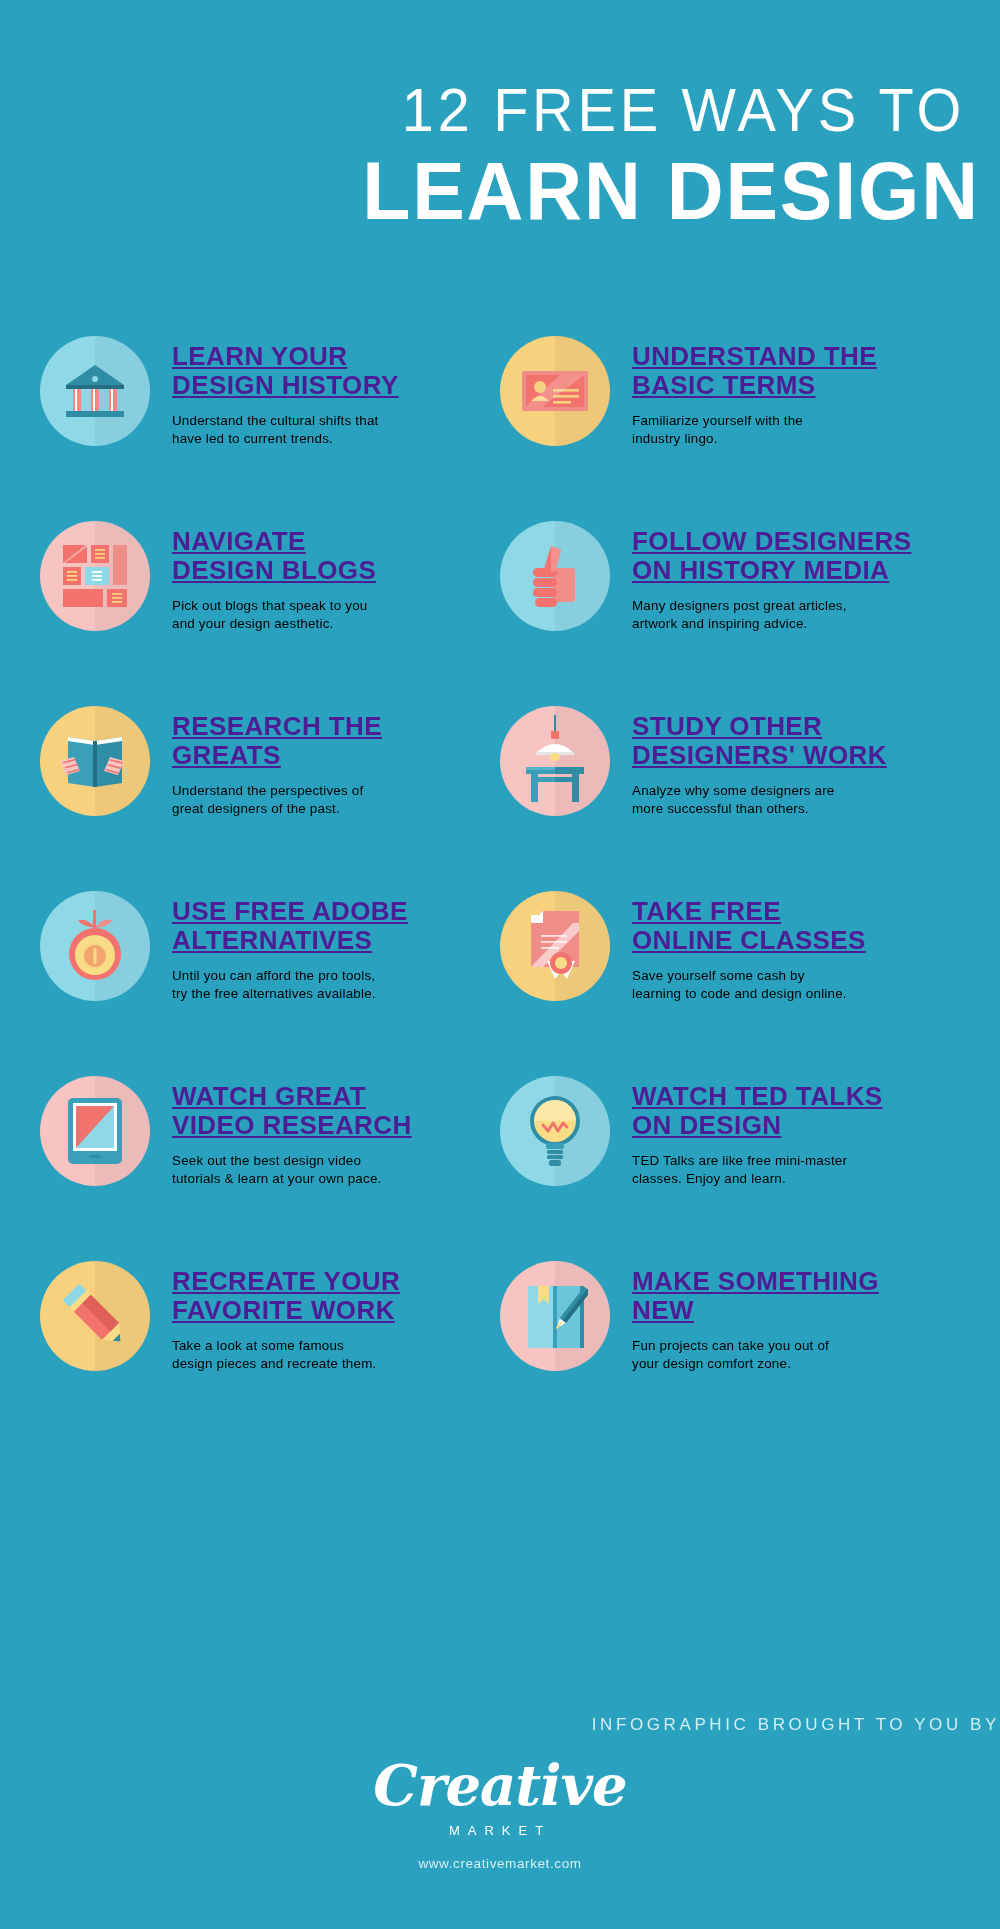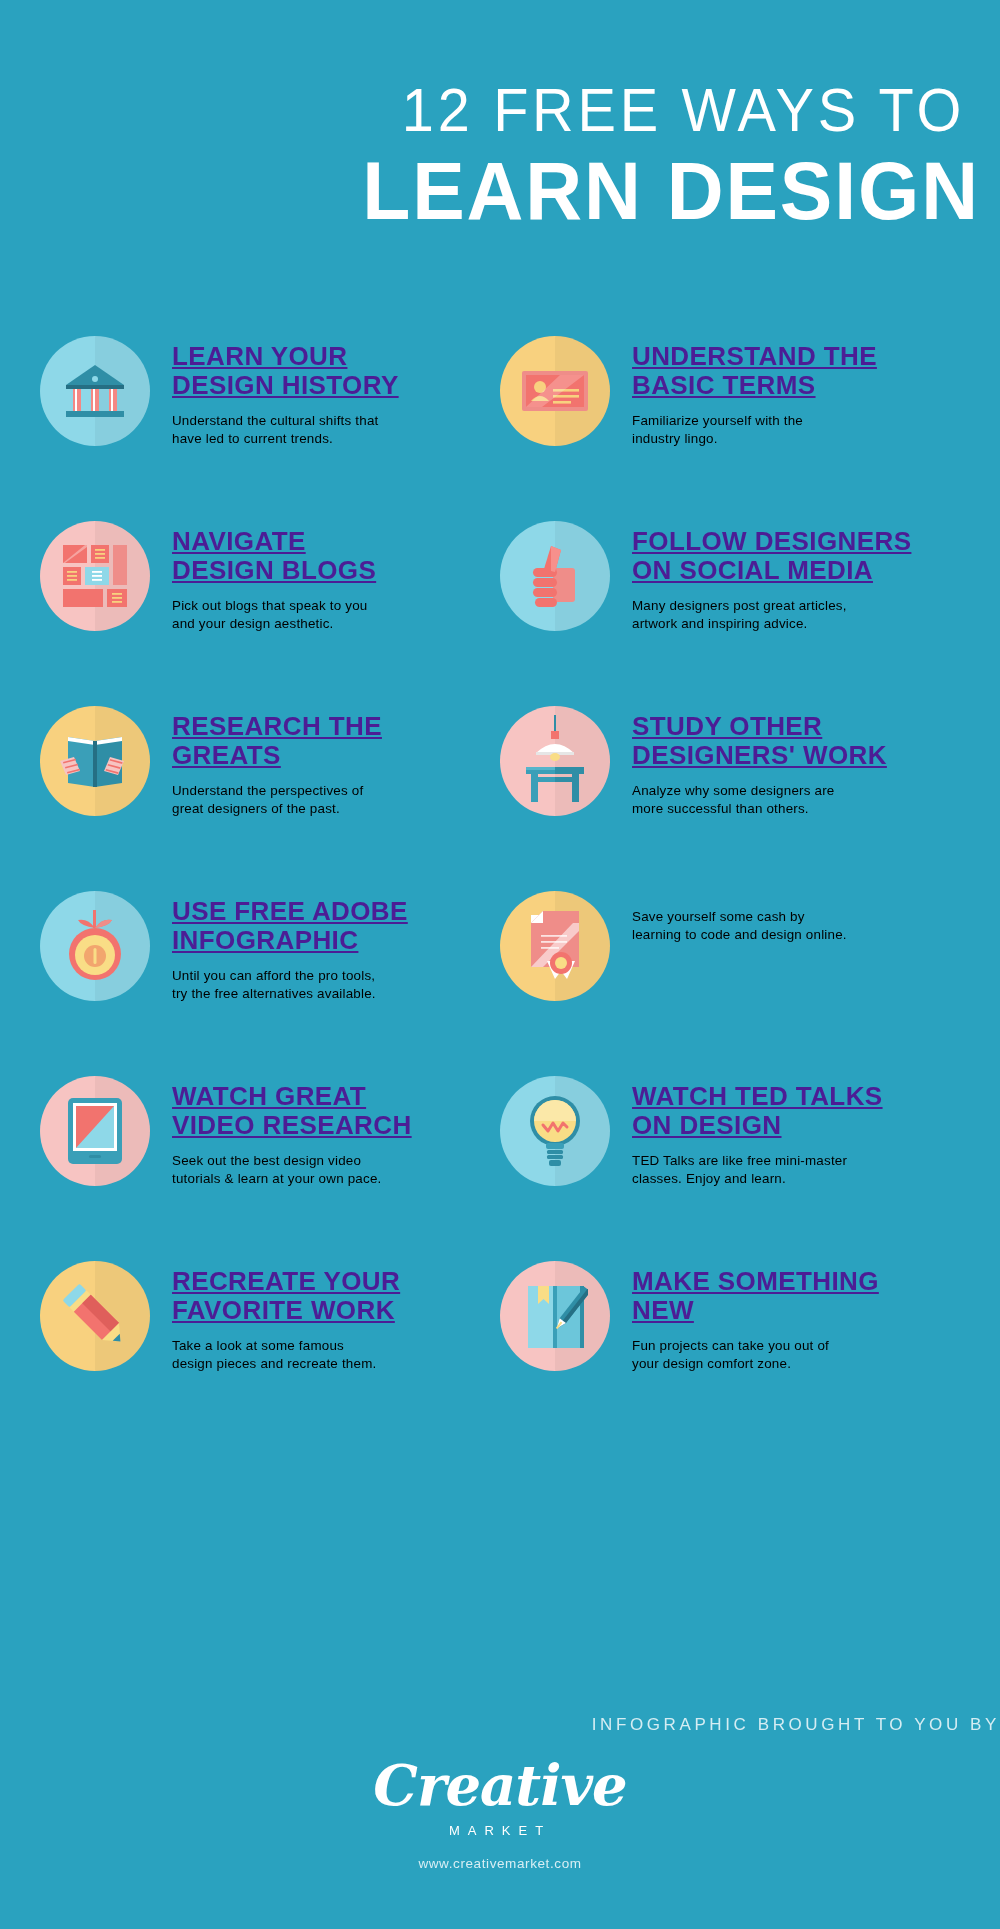--- a/index.html
+++ b/index.html
@@ -232,21 +232,21 @@
             <rect x="8" y="24" width="24" height="9" rx="4.5" fill="#f2736e"></rect>
             <rect x="8" y="34" width="24" height="9" rx="4.5" fill="#f2736e"></rect>
             <rect x="8" y="44" width="24" height="9" rx="4.5" fill="#f2736e"></rect>
             <rect x="10" y="54" width="22" height="9" rx="4.5" fill="#f2736e"></rect>
             <path d="M26 2 l10 4 -6 22 -4 -1 z" fill="#f7908c"></path>
           </svg>
         </div>
       </div>
       <div class="txt">
         <div class="itm-title">FOLLOW DESIGNERS
-ON SOCIAL MEDIA</div>
+ON HISTORY MEDIA</div>
         <div class="itm-desc">Many designers post great articles,
 artwork and inspiring advice.</div>
       </div>
     </div>
 
     <div class="cell">
       <div class="badge" style="background:#f8d17f">
         <div class="halfshade"></div>
         <div class="art">
           <svg width="74" height="60" viewBox="0 0 74 60">
@@ -314,21 +314,21 @@
             <ellipse cx="32" cy="44" rx="26" ry="26" fill="#f2736e"></ellipse>
             <ellipse cx="32" cy="45" rx="20" ry="20" fill="#f9dd86"></ellipse>
             <ellipse cx="32" cy="46" rx="11" ry="11" fill="#f2a56e"></ellipse>
             <rect x="30.5" y="38" width="3" height="16" rx="1.5" fill="#f9dd86"></rect>
             <path d="M32 18 q14 -2 17 -8 q-10 -2 -17 8 z" fill="#ef8d89"></path>
           </svg>
         </div>
       </div>
       <div class="txt">
         <div class="itm-title">USE FREE ADOBE
-INFOGRAPHIC</div>
+ALTERNATIVES</div>
         <div class="itm-desc">Until you can afford the pro tools,
 try the free alternatives available.</div>
       </div>
     </div>
 
     <div class="cell right">
       <div class="badge" style="background:#f8d17f">
         <div class="halfshade"></div>
         <div class="art">
           <svg width="64" height="74" viewBox="0 0 64 74">
@@ -339,20 +339,22 @@
             <rect x="18" y="32" width="26" height="1.8" fill="#ffffff" opacity="0.75"></rect>
             <rect x="18" y="38" width="18" height="1.8" fill="#ffffff" opacity="0.75"></rect>
             <polygon points="8,58 50,14 56,14 56,22 20,58" fill="#ffffff" opacity="0.55"></polygon>
             <polygon points="24,52 32,70 38,62 44,70 52,52" fill="#ffffff"></polygon>
             <circle cx="38" cy="54" r="11" fill="#f2736e"></circle>
             <circle cx="38" cy="54" r="6" fill="#f9dd86"></circle>
           </svg>
         </div>
       </div>
       <div class="txt">
+        <div class="itm-title">TAKE FREE
+ONLINE CLASSES</div>
         <div class="itm-desc">Save yourself some cash by
 learning to code and design online.</div>
       </div>
     </div>
 
     <div class="cell">
       <div class="badge" style="background:#f7c4c2">
         <div class="halfshade"></div>
         <div class="art">
           <svg width="54" height="66" viewBox="0 0 54 66">

